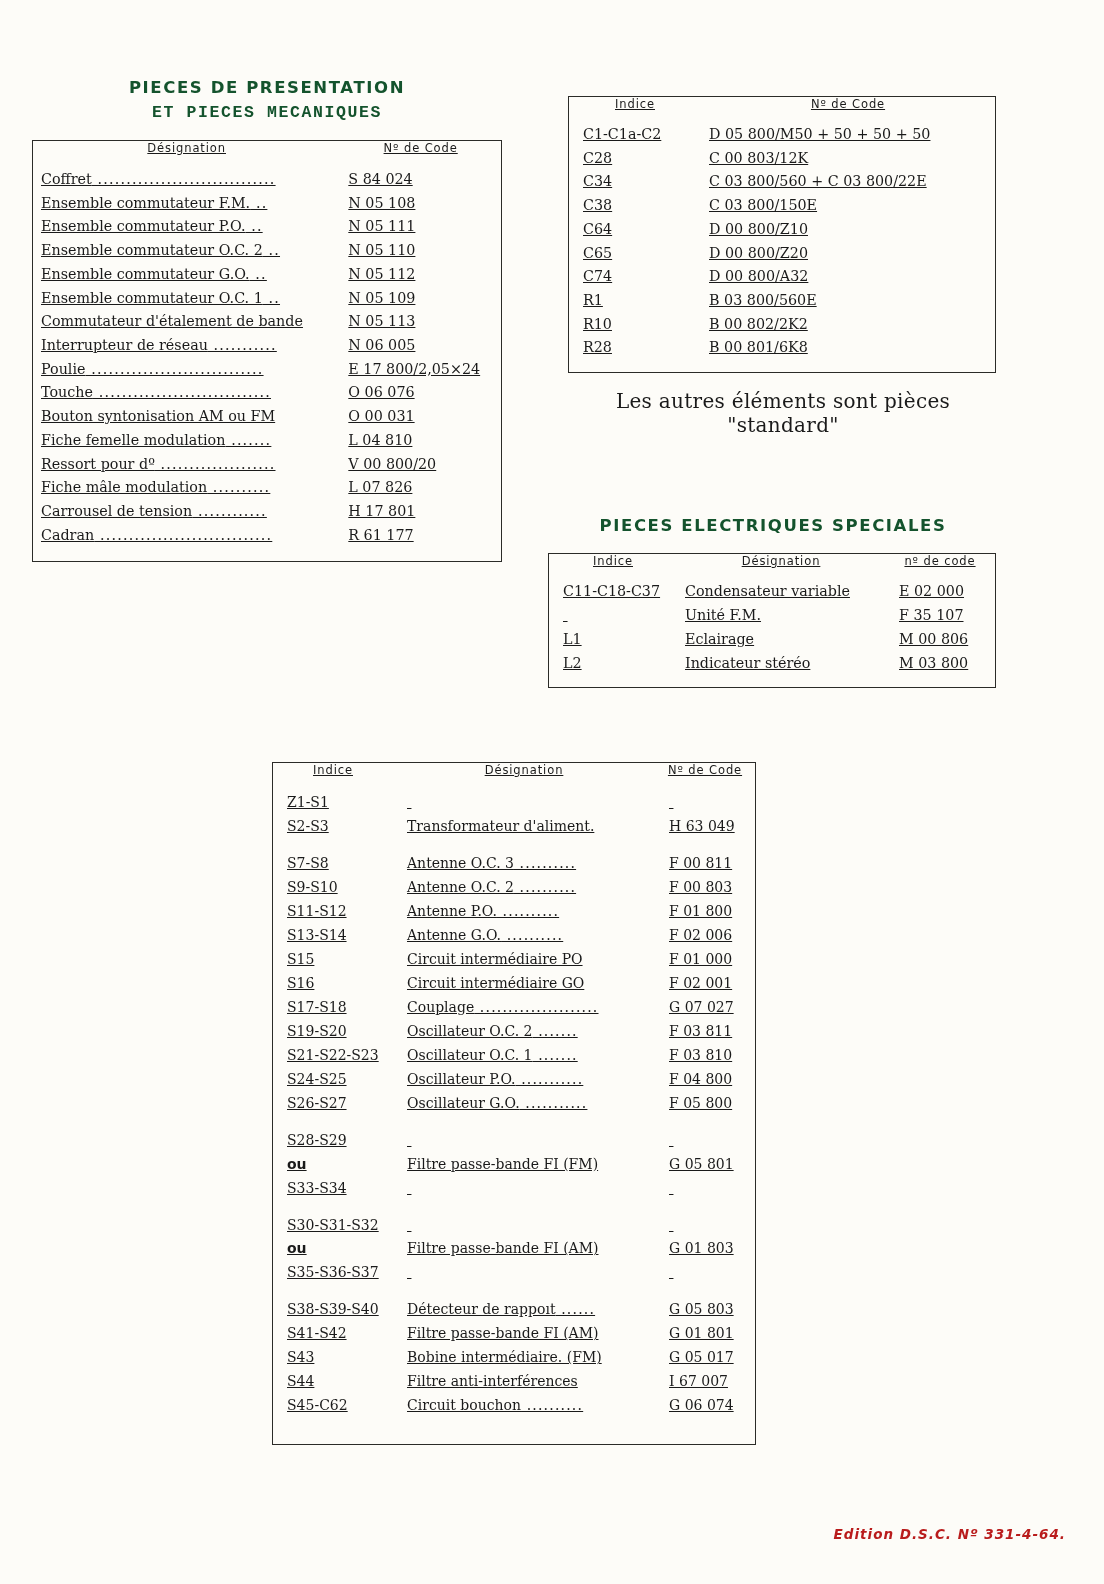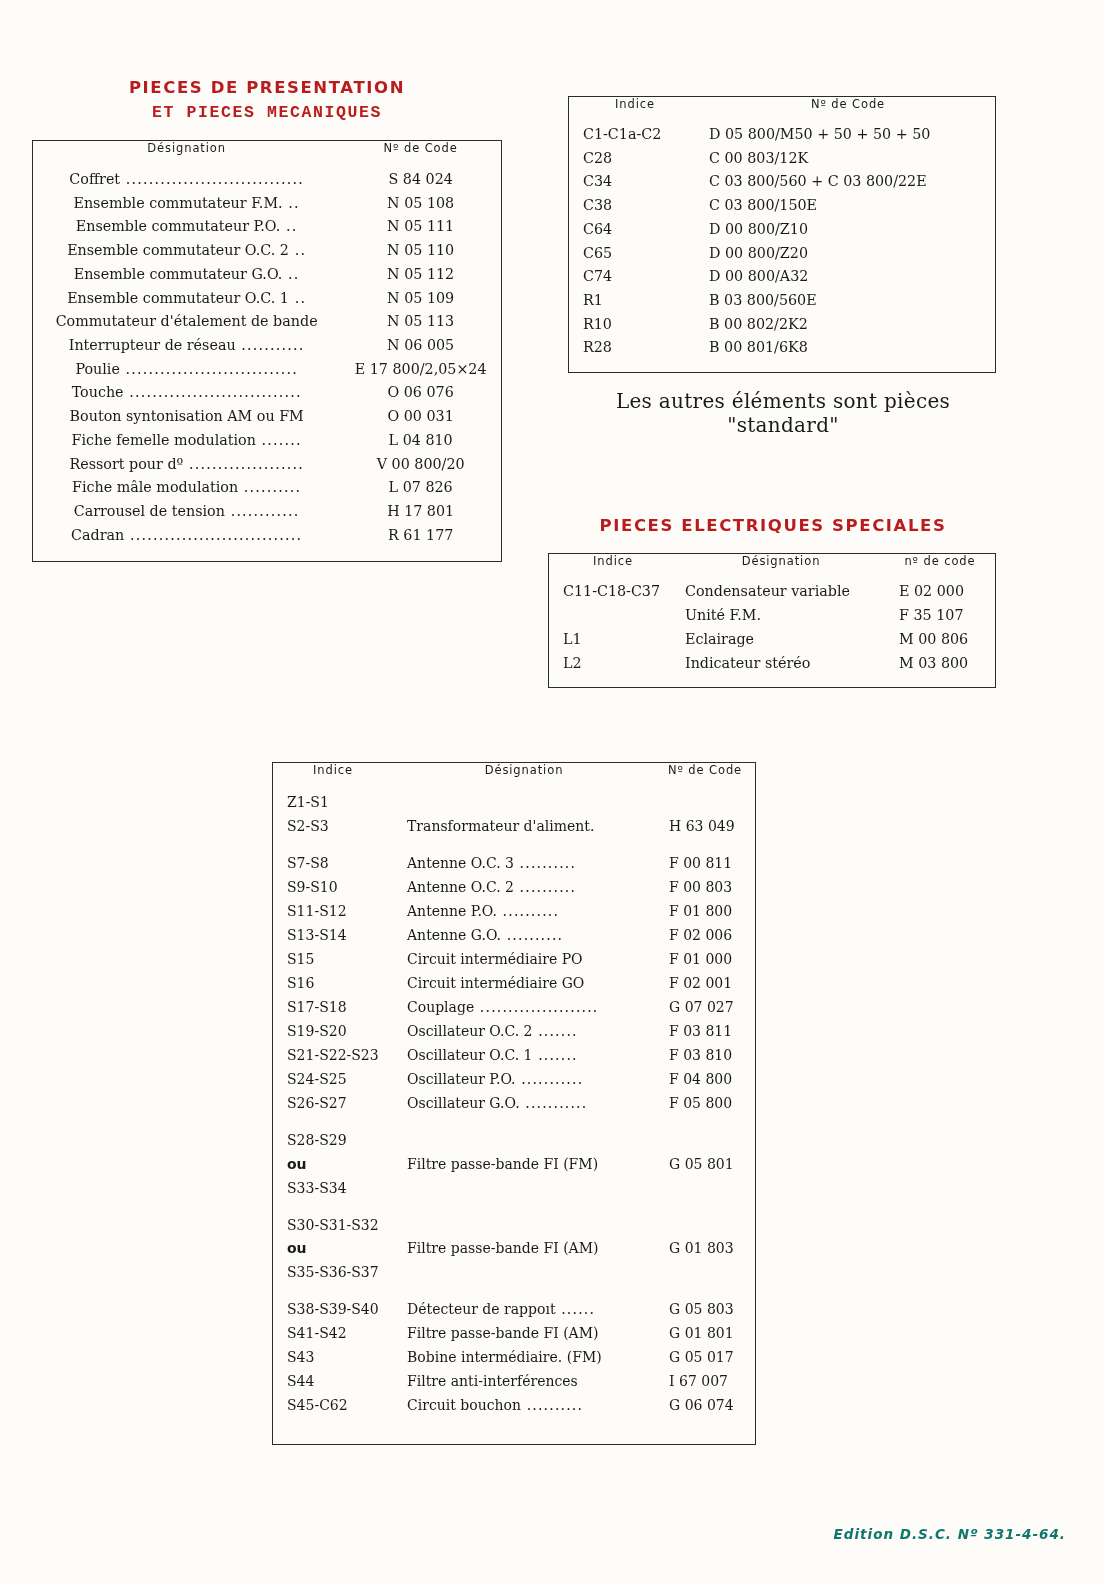--- a/index.html
+++ b/index.html
@@ -19,36 +19,37 @@
     position: absolute;
     inset: 0;
   }
 
   
   .sec-title {
     font-family: "DejaVu Sans", sans-serif;
     font-weight: bold;
     letter-spacing: 1.6px;
     font-size: 16.5px;
-    color: #b91c1c;
+    color: #14532d;
     text-align: center;
   }
 
   
   table.doc {
     border-collapse: collapse;
     background: transparent;
   }
   table.doc td, table.doc th {
     border: 0;
     padding: 0;
     vertical-align: top;
   }
   .tbl-box {
     border: 1.6px solid #2b2b28;
+    text-decoration: underline;
   }
   .hdr-cell {
     font-family: "DejaVu Sans", sans-serif;
     font-size: 11.5px;
     letter-spacing: 0.9px;
     text-align: center;
     padding: 9px 4px 8px 4px;
     border-bottom: 1.6px solid #2b2b28;
   }
   .vline {
@@ -68,21 +69,21 @@
     position: absolute;
     left: 32px;
     top: 78px;
     width: 470px;
   }
   #block-presentation .sec-title { margin: 0 0 6px 0; }
   #block-presentation .sec-title.second { margin-bottom: 18px; font-family: Liberation Mono, monospace; }
   #tbl-presentation { width: 470px; margin-top: 6px; }
   #tbl-presentation .col-a { width: 306px; }
   #tbl-presentation .col-b { width: 160px; }
-  #tbl-presentation .body-pad { padding-top: 13px; padding-bottom: 13px; text-align: center; }
+  #tbl-presentation .body-pad { padding-top: 13px; padding-bottom: 13px; }
   #tbl-presentation .cell { line-height: 1.52; }
 
   
   #block-diverses {
     position: absolute;
     left: 568px;
     top: 78px;
     width: 430px;
   }
   #tbl-diverses { width: 428px; margin-top: 18px; }
@@ -138,21 +139,21 @@
   
   #footer {
     position: absolute;
     right: 38px;
     bottom: 42px;
     font-family: "DejaVu Sans", sans-serif;
     font-style: italic;
     font-weight: bold;
     font-size: 13.5px;
     letter-spacing: 1px;
-    color: #0f766e;
+    color: #b91c1c;
   }
 </style>
 </head>
 <body>
 
 <div class="page">
 
   <div id="block-presentation">
     <div class="sec-title">PIECES DE PRESENTATION</div>
     <div class="sec-title second">ET PIECES MECANIQUES</div>

